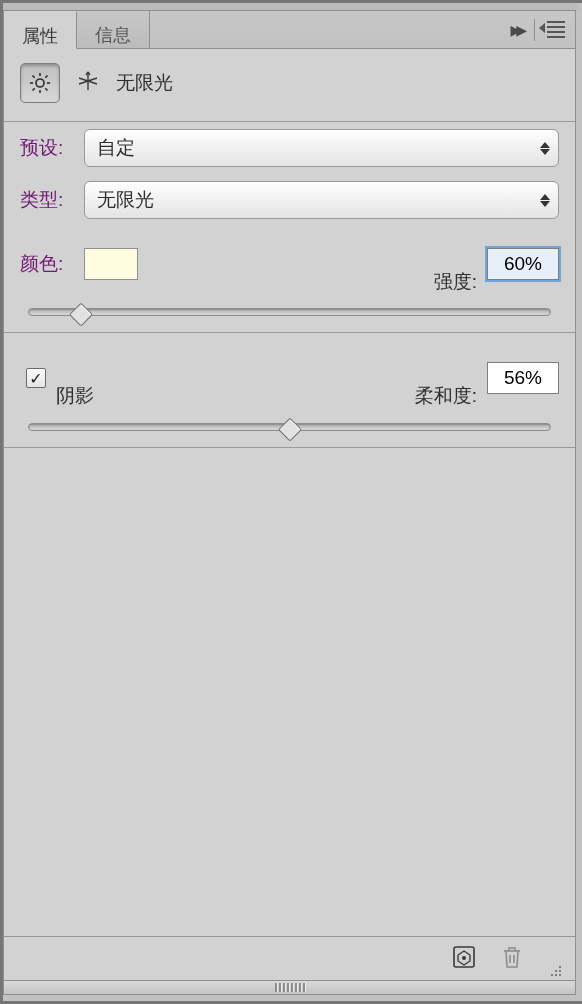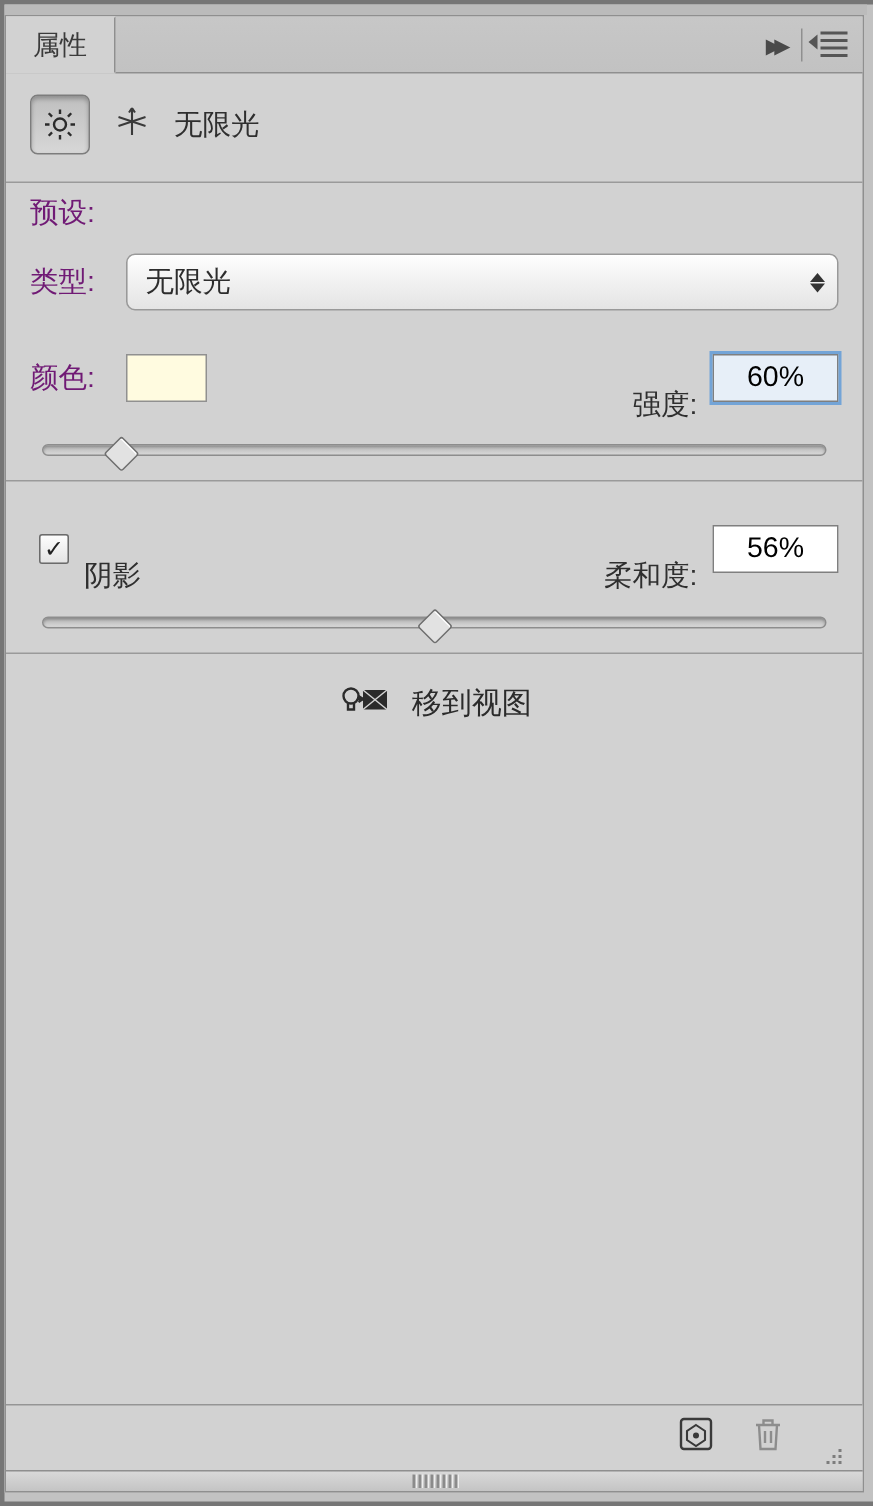--- a/index.html
+++ b/index.html
@@ -36,23 +36,22 @@
     
     .tabs-row {
       height: 38px;
       background: linear-gradient(#c7c7c7,#c2c2c2);
       border-bottom: 1px solid #8f8f8f;
       display: flex;
       align-items: stretch;
       position: relative;
     }
     .tab {
-      padding: 1px 18px;
-      display: flex;
-      align-items: center;
+      padding: 12px 18px;
+      display: flex;
       font-size: 18px;
       color: #3b3b3b;
       border-right: 1px solid #8f8f8f;
       position: relative;
     }
     .tab.active {
       background: #d2d2d2;
       border-bottom: 1px solid #d2d2d2;
       margin-bottom: -1px;
       border-top: 1px solid #d2d2d2;
@@ -172,21 +171,21 @@
       background: #fffbe0;
       border: 1px solid #909090;
     }
     .spacer { flex: 1; }
     .val-label {
       font-size: 19px;
       color: #2f2f2f;
       margin-top: 36px;
     }
     .val-input {
-      width: 84px;
+      width: 72px;
       height: 32px;
       background: #fff;
       border: 1px solid #7f7f7f;
       font-size: 19px;
       display: flex;
       align-items: center;
       justify-content: center;
     }
     .val-input.focused {
       outline: 2px solid #73a4d7;
@@ -305,20 +304,23 @@
 <body>
 
 <div class="outer-frame">
   <div class="top-strip"></div>
 
   <div class="panel-container">
 
     <div class="tabs-row">
       <div class="tab active">
         <span>属性</span>
+      </div>
+      <div class="tab">
+        <span>信息</span>
       </div>
       <div class="tabs-icons">
         <span class="dbl-arrow">▶▶</span>
         <span class="sep-v"></span>
         <span class="menu-icon-wrap">
           <span class="menu-tri"></span>
           <span class="menu-lines">
               <div></div>
               <div></div>
               <div></div>
@@ -353,20 +355,27 @@
               <path d="M12 3 L10 6 M12 3 L14 6"></path>
             </g>
           </svg>
       </div>
       <div class="header-title">无限光</div>
     </div>
 
     <div class="form-section">
       <div class="form-row">
         <span class="label">预设:</span>
+        <div class="select">
+          <span>自定</span>
+          <span class="arrows">
+              <span class="arr-up"></span>
+              <span class="arr-down"></span>
+            </span>
+        </div>
       </div>
       <div class="form-row">
         <span class="label">类型:</span>
         <div class="select">
           <span>无限光</span>
           <span class="arrows">
               <span class="arr-up"></span>
               <span class="arr-down"></span>
             </span>
         </div>
@@ -397,35 +406,20 @@
           <span>56%</span>
         </div>
       </div>
       <div class="slider-wrap">
         <div class="slider-track">
           <div class="slider-thumb" style="left:50%"></div>
         </div>
       </div>
     </div>
 
-    <div class="action-row">
-      <span class="bulb-icon">
-        <svg viewBox="0 0 36 24">
-            <g fill="none" stroke="#2b2b2b" stroke-width="1.6">
-              <circle cx="9" cy="10" r="5"></circle>
-              <path d="M7 15 L7 19 L11 19 L11 15"></path>
-              <rect x="17" y="6" width="16" height="13" rx="1" fill="#2b2b2b" stroke="none"></rect>
-              <path d="M17 6 L33 19 M33 6 L17 19" stroke="#d2d2d2" stroke-width="1"></path>
-              <path d="M13 12 L17 12" stroke="#2b2b2b"></path>
-              <path d="M17 12 L14 10 M17 12 L14 14" stroke="#2b2b2b"></path>
-            </g>
-          </svg>
-      </span>
-      <span class="action-text">移到视图</span>
-    </div>
 
     <div class="bottom-bar">
       <span class="bottom-icon">
         <svg viewBox="0 0 26 26">
             <rect x="3" y="3" width="20" height="20" rx="2" fill="none" stroke="#3a3a3a" stroke-width="1.6"></rect>
             <path d="M13 7 L19 11 L19 17 L13 21 L7 17 L7 11 Z" fill="none" stroke="#3a3a3a" stroke-width="1.4"></path>
             <circle cx="13" cy="14" r="2" fill="#3a3a3a"></circle>
           </svg>
       </span>
       <span class="bottom-icon disabled">

